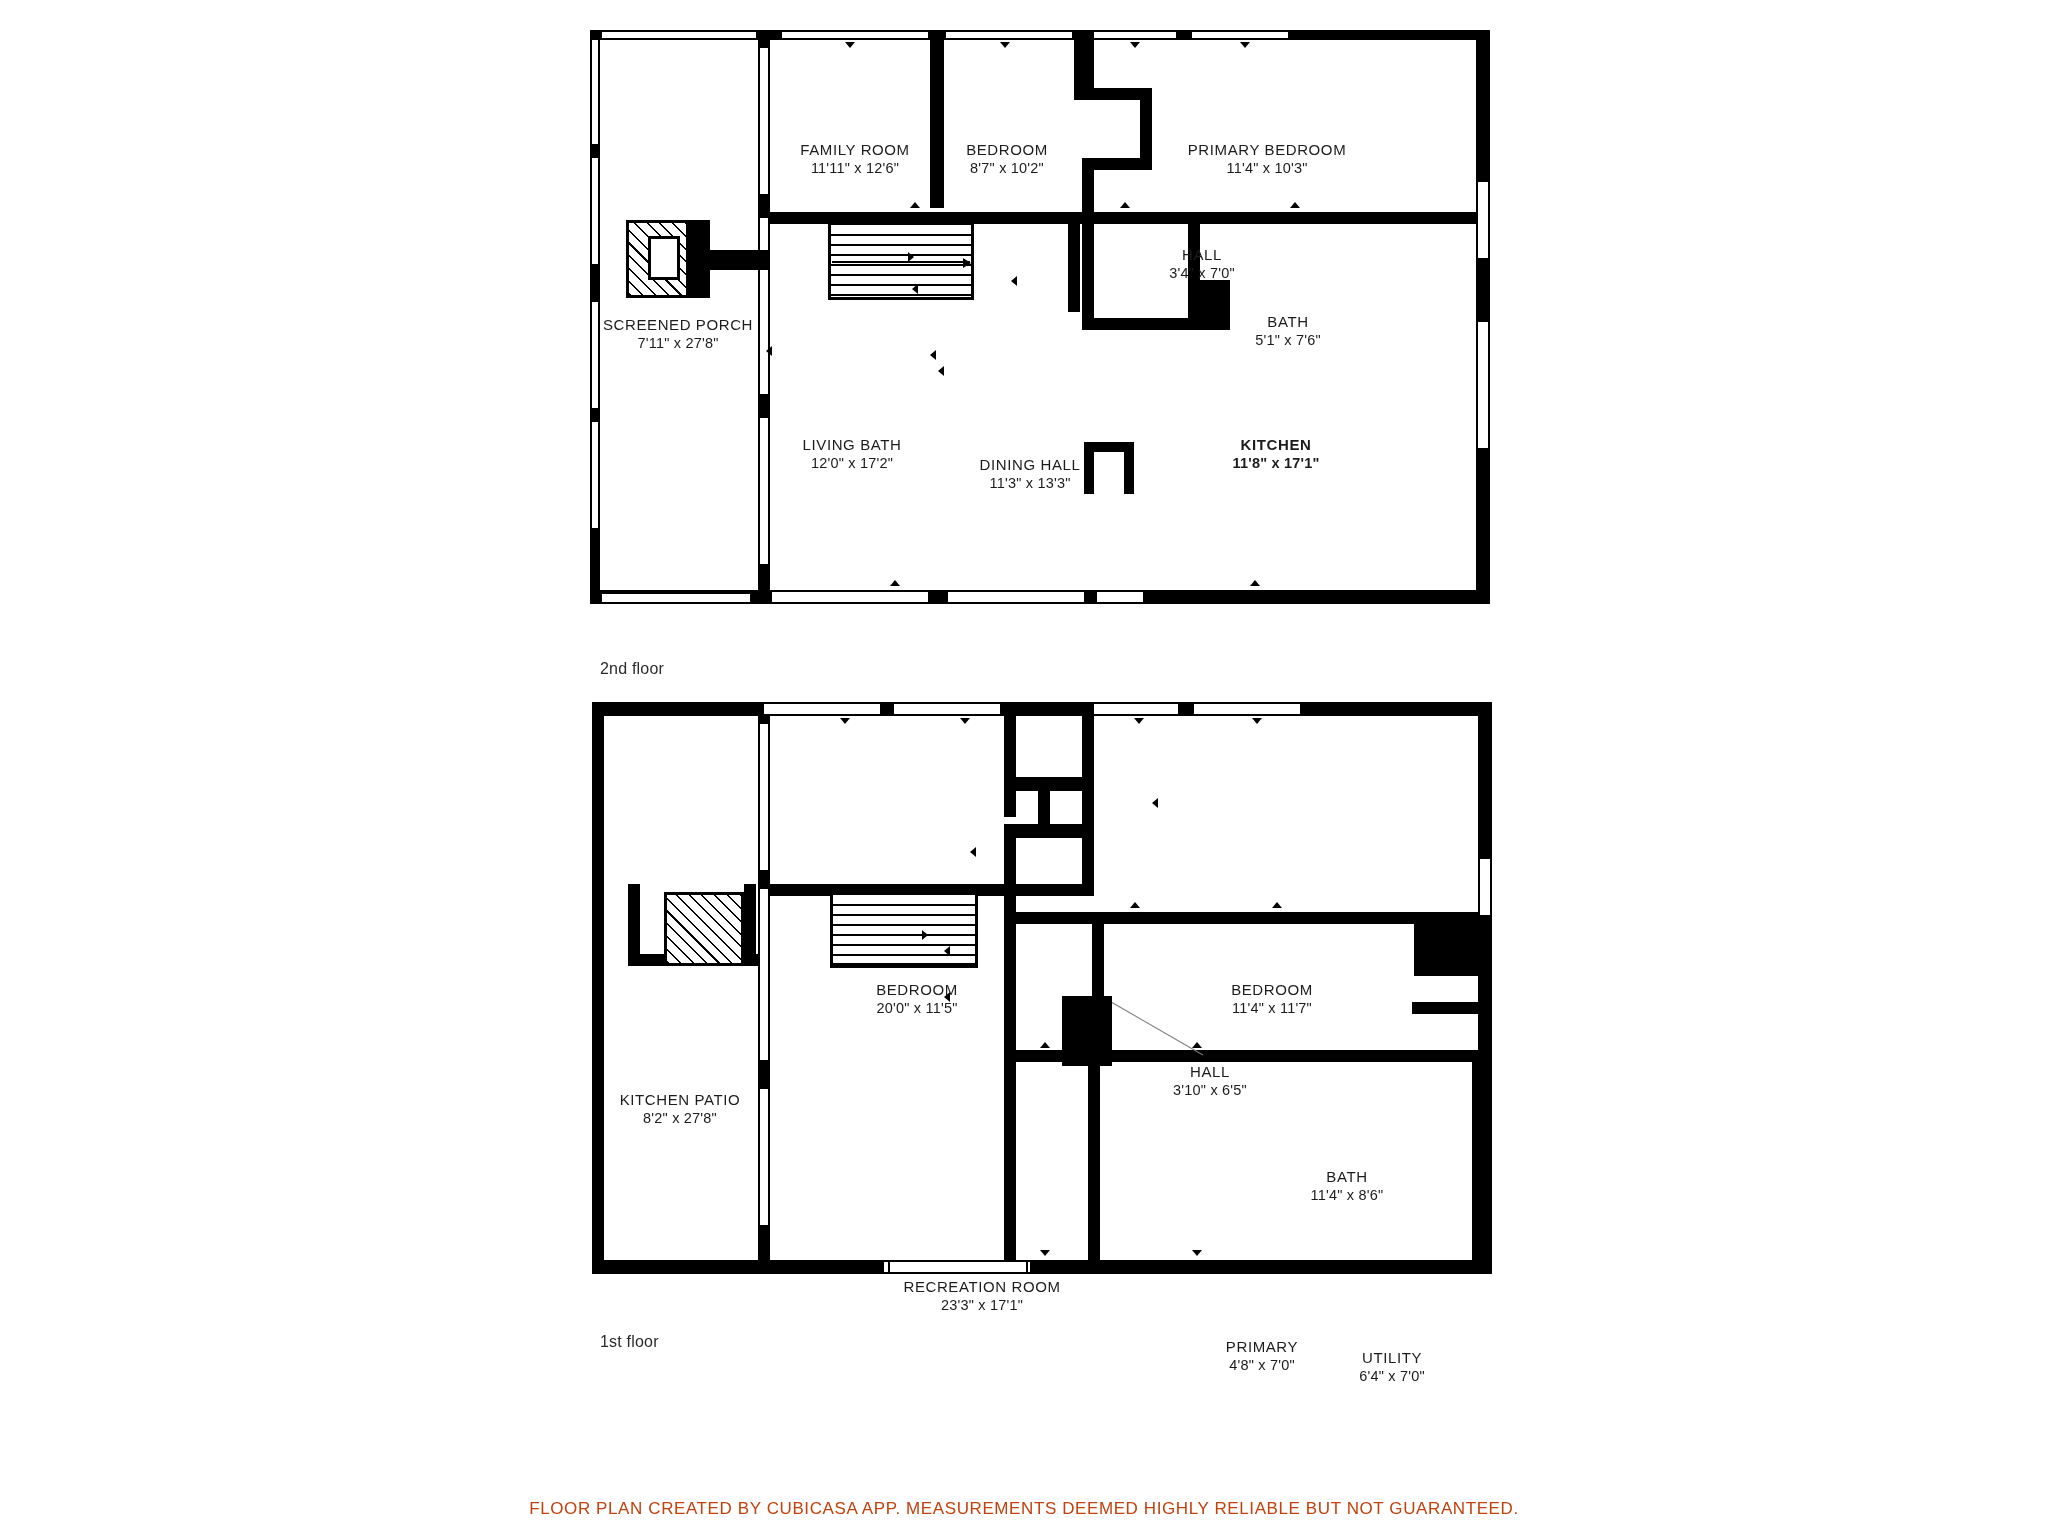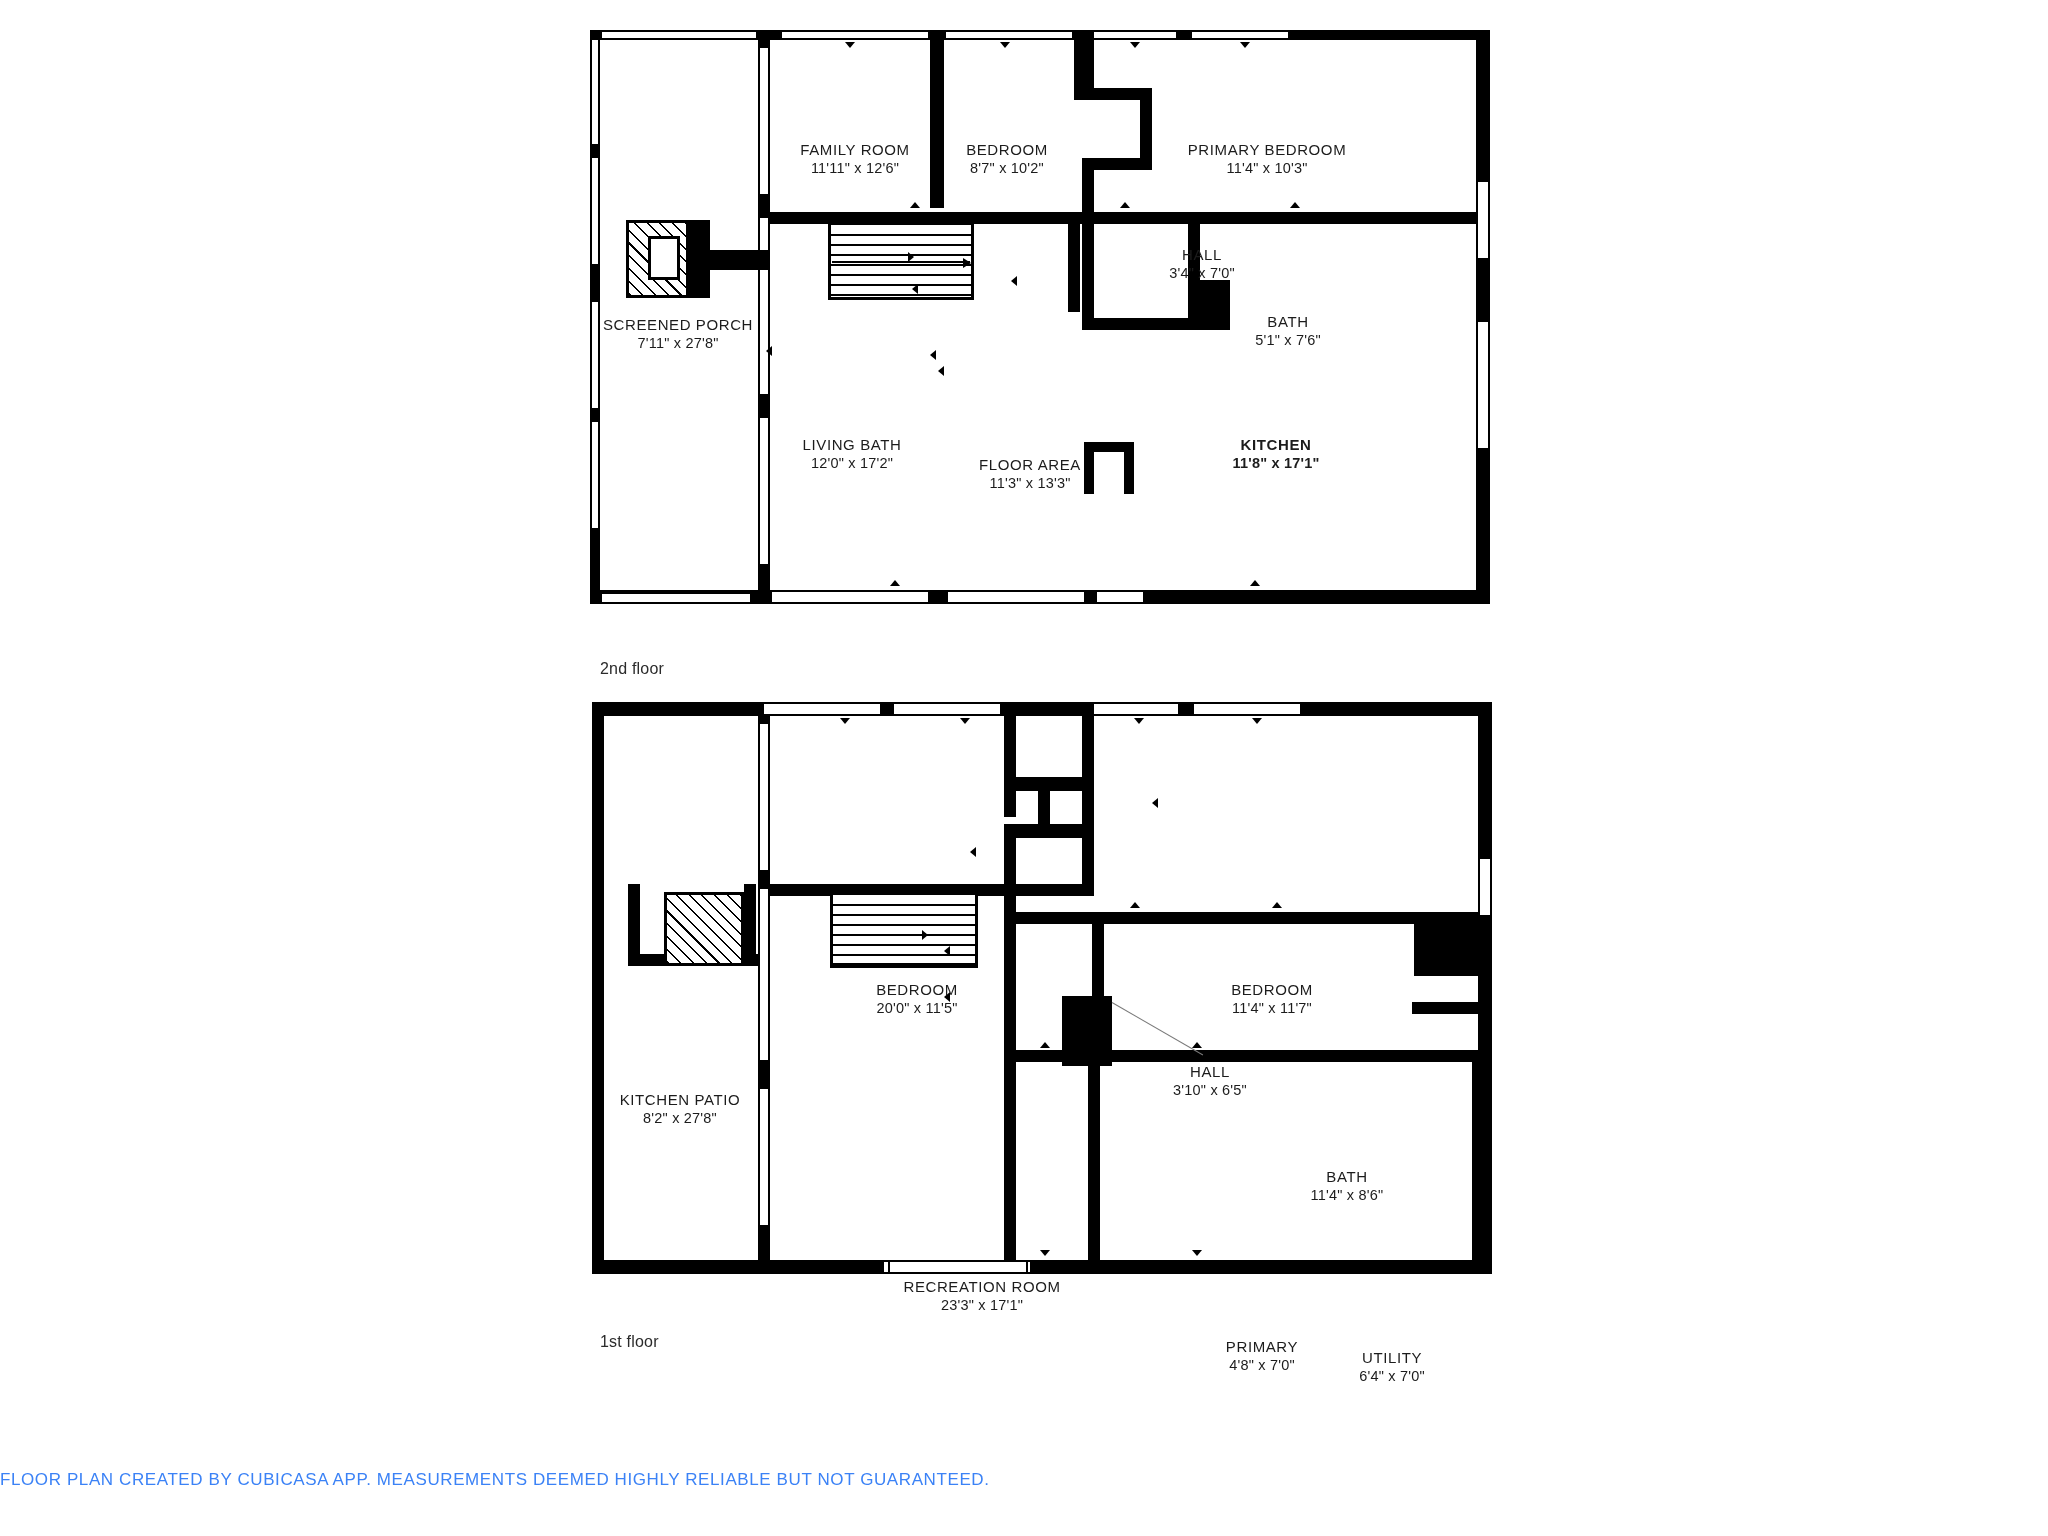--- a/index.html
+++ b/index.html
@@ -59,24 +59,25 @@
   .floor-caption {
     position: absolute;
     font-size: 16px;
     color: #2b2b2b;
     letter-spacing: 0.2px;
   }
   .footer-note {
     position: absolute;
     left: 0;
     width: 2048px;
-    text-align: left;
+    text-align: center;
     font-size: 17px;
     letter-spacing: 0.6px;
-    color: #3b82f6;
+    color: #c2410c;
+    margin-top: 29px;
   }
   
   .stairs {
     position: absolute;
     background: #ffffff;
     border: 3px solid #000000;
     box-sizing: border-box;
   }
   .stairs .step {
     position: absolute;
@@ -268,21 +269,21 @@
     </div>
     <div class="room-label" style="left:88px; top:285px;">
       <span class="name">SCREENED PORCH</span>
       <span class="dim">7'11" x 27'8"</span>
     </div>
     <div class="room-label" style="left:262px; top:405px;">
       <span class="name">LIVING BATH</span>
       <span class="dim">12'0" x 17'2"</span>
     </div>
     <div class="room-label" style="left:440px; top:425px;">
-      <span class="name">FLOOR AREA</span>
+      <span class="name">DINING HALL</span>
       <span class="dim">11'3" x 13'3"</span>
     </div>
     <div class="room-label" style="left:686px; top:405px;font-weight:bold;">
       <span class="name">KITCHEN</span>
       <span class="dim">11'8" x 17'1"</span>
     </div>
   </div>
 
   <div class="floor-caption" style="left:600px; top:660px;">2nd floor</div>
 

